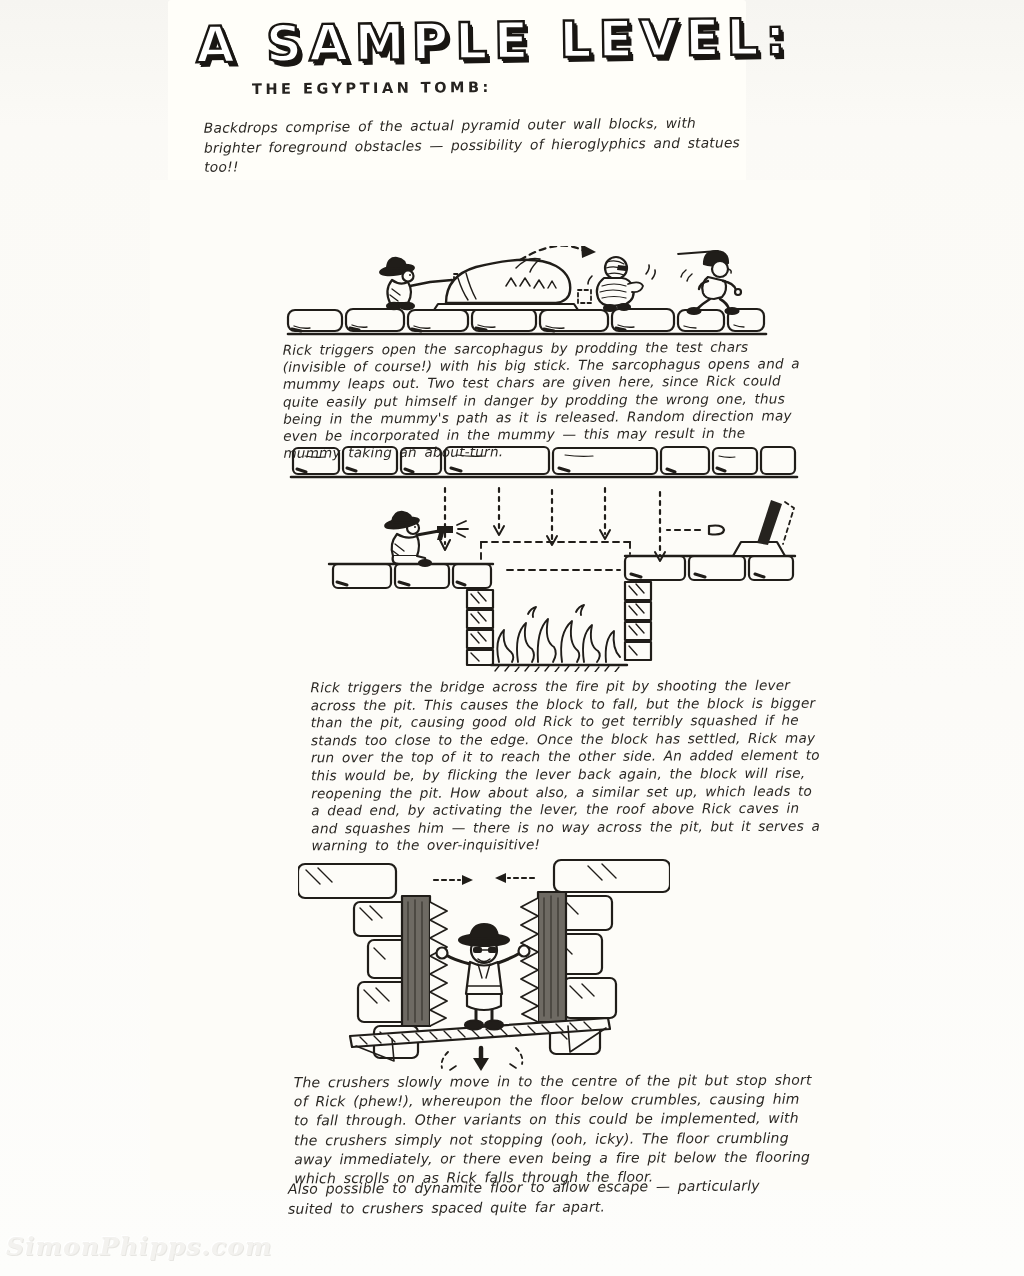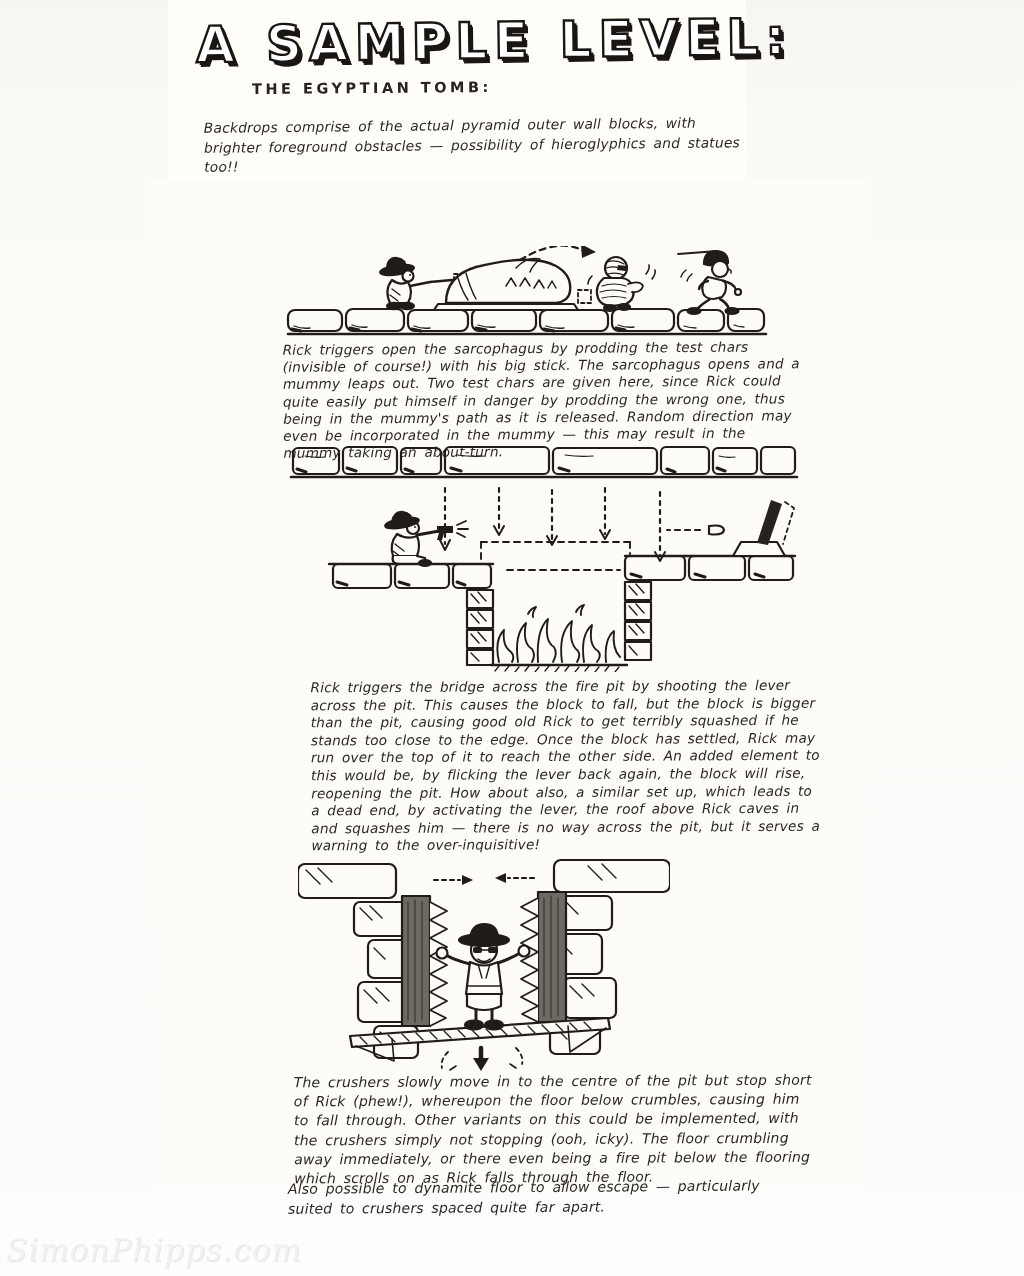--- a/index.html
+++ b/index.html
@@ -50,22 +50,22 @@
   .para2   { left:311px; top:678px; width:510px; font-size:13.6px; line-height:17.6px; transform:rotate(-0.3deg); }
   .para3   { left:294px; top:1072px; width:522px; font-size:14px;   line-height:19.2px; transform:rotate(-0.3deg); }
   .para4   { left:288px; top:1178px; width:512px; font-size:14px;   line-height:19.5px; transform:rotate(-0.4deg); }
   .fig { position:absolute; }
   .fig1 { left:280px; top:246px; }
   .fig2 { left:285px; top:442px; }
   .fig3 { left:298px; top:858px; }
   .watermark {
     position:absolute; left:6px; top:1232px;
     font-family:"DejaVu Serif", serif;
-    font-style:italic; font-weight:normal;
-    font-size:31px; letter-spacing:1px;
+    font-style:italic; font-weight:bold;
+    font-size:25px; letter-spacing:1px;
     color:#f3f2ef;
     text-shadow:1px 1px 0 #e7e6e2, -1px -1px 0 #ffffff;
     white-space:nowrap;
   }
   svg { display:block; }
 </style>
 </head>
 <body>
 
 <div class="page">

